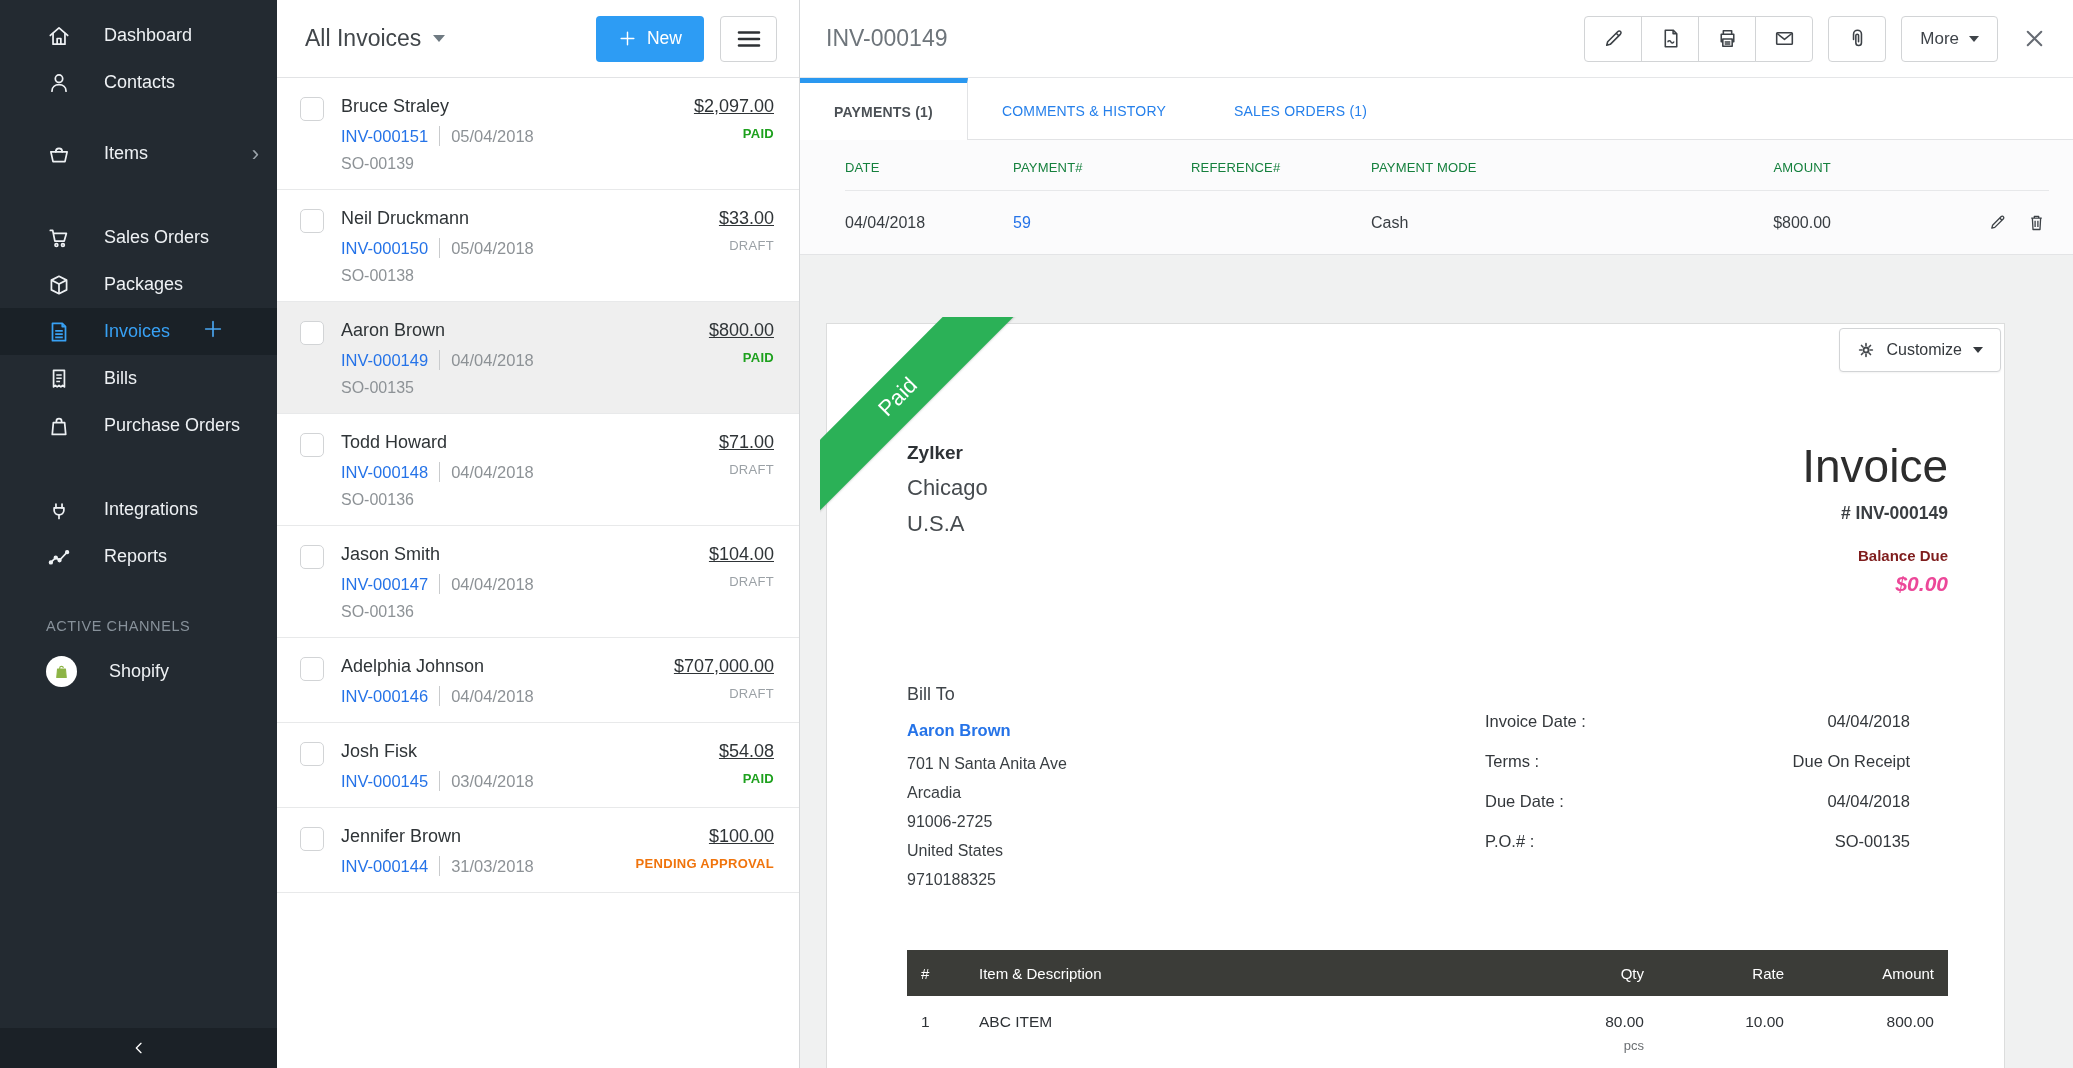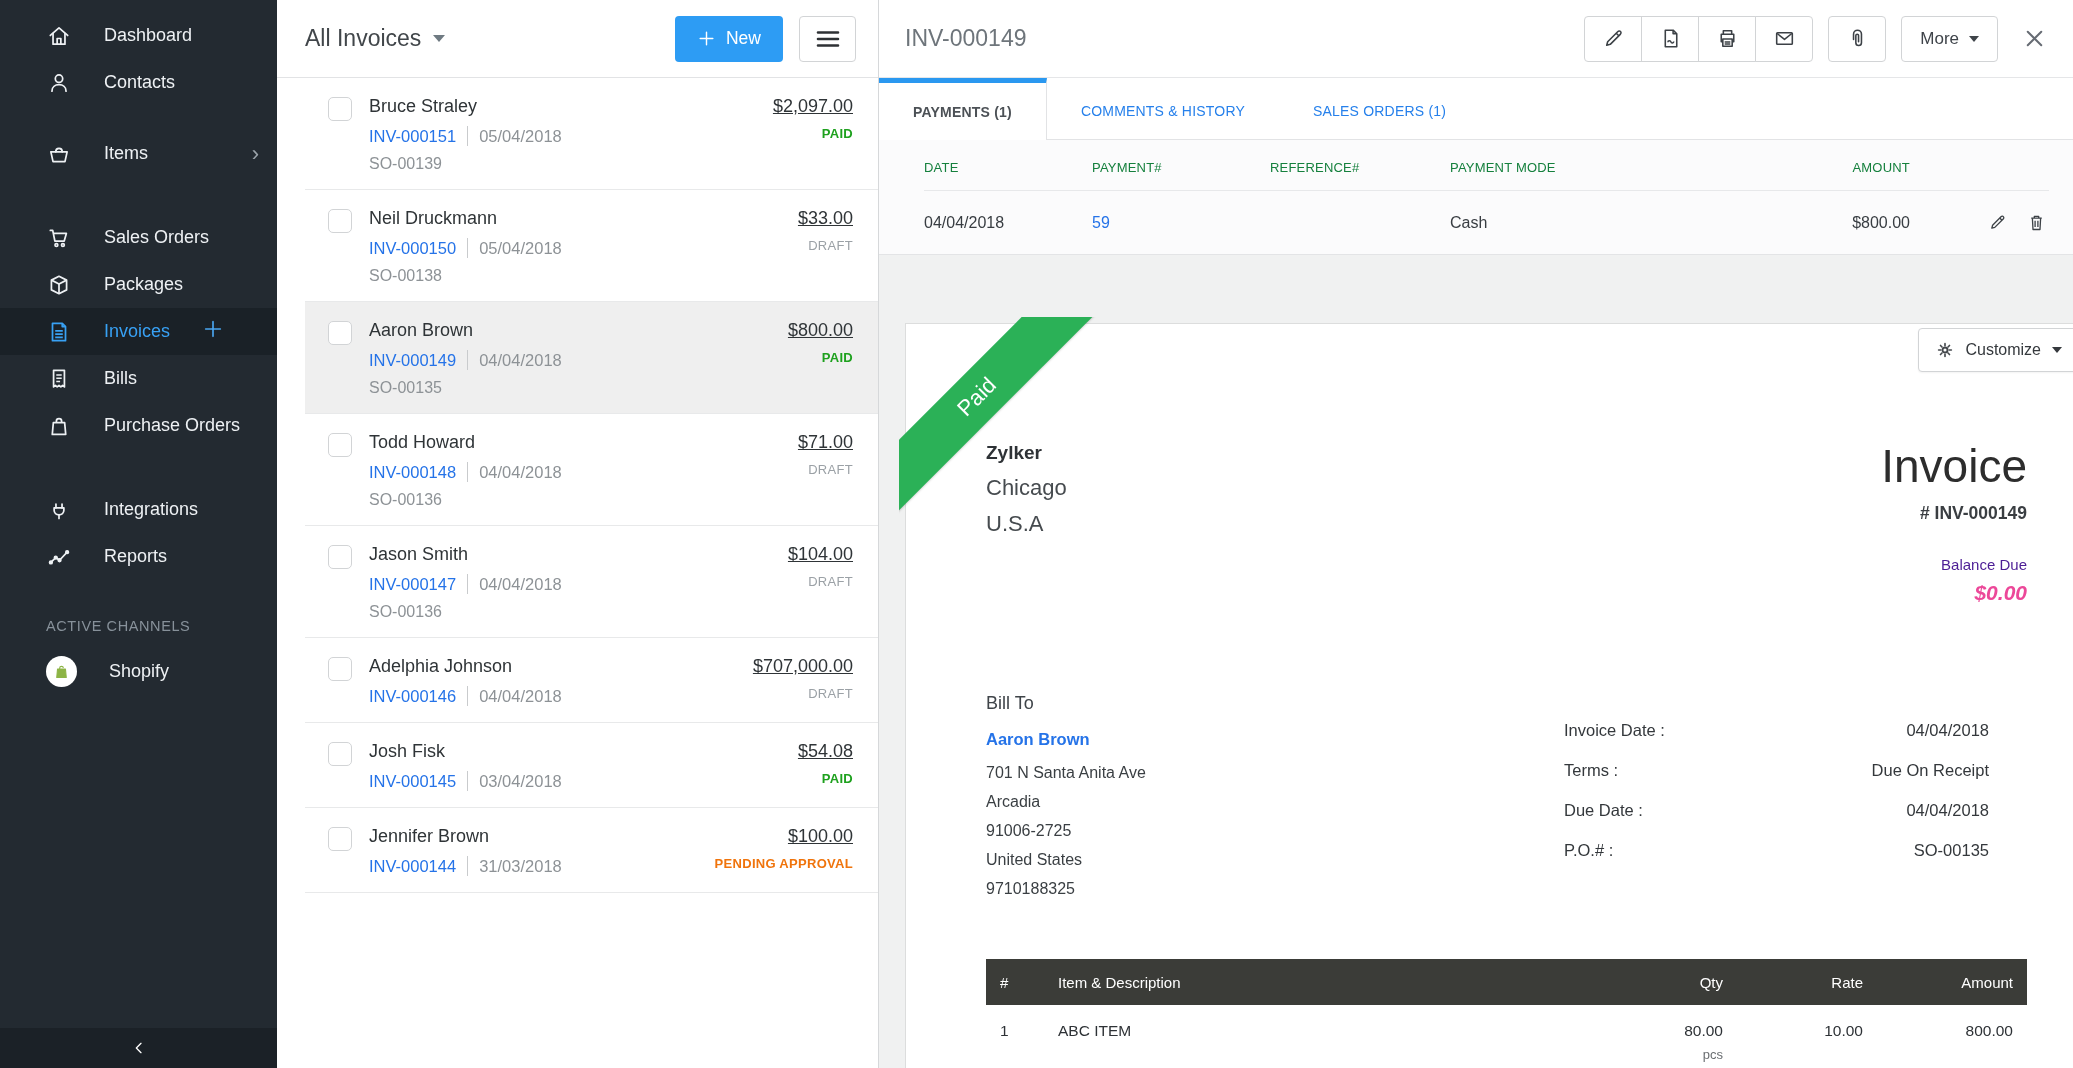--- a/index.html
+++ b/index.html
@@ -17,31 +17,31 @@
   .side-chevron { margin-left:auto; color:#9aa2a9; font-size:22px; line-height:1; }
   .side-plus svg { width:22px; height:22px; margin-left:auto; }
   .side-section { margin-top:24px; height:44px; display:flex; align-items:center; padding:0 22px 0 46px;
                   color:#87919a; font-size:14.5px; letter-spacing:.6px; }
   .channel-icon { width:31px; height:31px; border-radius:50%; background:#fff; display:flex; align-items:center; justify-content:center; flex-shrink:0; }
   .channel-icon svg { width:19px; height:19px; }
   .side-footer { position:absolute; left:0; bottom:0; width:277px; height:40px; background:#1b2127;
                  display:flex; align-items:center; justify-content:center; cursor:pointer; }
 
   
-  .list-panel { width:602px; flex-shrink:0; background:#fff; border-right:1px solid #d6d8da; display:flex; flex-direction:column; }
+  .list-panel { width:523px; flex-shrink:0; background:#fff; border-right:1px solid #d6d8da; display:flex; flex-direction:column; }
   .list-header { height:78px; flex-shrink:0; display:flex; align-items:center; padding:0 22px 0 28px; border-bottom:1px solid #e2e3e5; }
   .list-title { font-size:23px; color:#41464a; display:flex; align-items:center; gap:12px; cursor:pointer; }
   .caret-down { width:0; height:0; border-left:6px solid transparent; border-right:6px solid transparent; border-top:7px solid #6f7a82; }
   .new-btn { margin-left:auto; background:#2d9cf4; border:none; color:#fff; font-size:17.5px; height:46px; padding:0 22px;
              border-radius:4px; display:flex; align-items:center; gap:10px; cursor:pointer; font-family:inherit; }
   .new-btn svg { width:19px; height:19px; }
   .menu-btn { margin-left:16px; width:57px; height:46px; background:#fff; border:1px solid #d2d4d6; border-radius:4px;
               display:flex; align-items:center; justify-content:center; cursor:pointer; }
   .menu-btn svg { width:24px; height:18px; }
-  .list-body { flex:1; overflow:hidden;padding-left:28px; }
+  .list-body { flex:1; overflow:hidden; }
   .inv-row { display:flex; gap:17px; padding:18px 25px 16px 23px; border-bottom:1px solid #e8e9ea; cursor:pointer; background:#fff; }
   .inv-row.selected { background:#efefef; }
   .checkbox { width:24px; height:24px; border:1px solid #d2d4d6; border-radius:5px; background:#fff; margin-top:1px; flex-shrink:0; }
   .inv-name { font-size:18px; color:#2f3437; margin-bottom:9px; }
   .inv-line2 { font-size:16.5px; display:flex; align-items:center; }
   .inv-num { color:#2573e8; text-decoration:none; }
   .pipe { width:1px; height:20px; background:#c9cbcd; margin:0 11px; }
   .inv-date { color:#8d9296; }
   .inv-so { margin-top:9px; font-size:16px; color:#8d9296; }
   .inv-right { margin-left:auto; text-align:right; flex-shrink:0; }
@@ -99,21 +99,21 @@
   .ribbon { position:absolute; top:55px; left:-72px; width:300px; padding:12px 0; background:#2bb157; color:#fff;
             text-align:center; font-size:22px; transform:rotate(-45deg); box-shadow:0 1px 2px rgba(0,0,0,.15); }
 
   .doc-inner { padding:118px 56px 50px 80px; }
   .doc-row1 { display:flex; }
   .company-name { font-size:19px; font-weight:bold; color:#2e3236; margin-bottom:11px; }
   .company-line { font-size:22px; color:#464b4f; margin-bottom:10px; }
   .doc-right1 { margin-left:auto; text-align:right; }
   .doc-title { font-size:46px; color:#2d2d2d; line-height:1.05; }
   .doc-number { font-size:17.5px; font-weight:bold; color:#3a3e42; margin-top:13px; }
-  .balance-label { font-size:15px; font-weight:normal; color:#4c1d95; margin-top:32px; }
+  .balance-label { font-size:15px; font-weight:bold; color:#7f1d1d; margin-top:23px; }
   .balance-value { font-size:21px; font-weight:bold; color:#ec4899; margin-top:8px;font-style:italic; }
 
   .doc-row2 { display:flex; margin-top:88px; }
   .billto-label { font-size:18px; color:#3f4449; margin-bottom:16px; }
   .billto-name { font-size:16.5px; font-weight:bold; color:#2573e8; text-decoration:none; display:inline-block; margin-bottom:9px; }
   .billto-line { font-size:16px; color:#3a3f43; line-height:29px; }
   .meta { margin-left:auto; padding-right:38px; margin-top:28px; }
   .meta-row { display:flex; margin-bottom:21px; }
   .meta-label { width:210px; text-align:left; font-size:16.5px; color:#34383c; }
   .meta-value { width:215px; text-align:right; font-size:16.5px; color:#34383c; }

